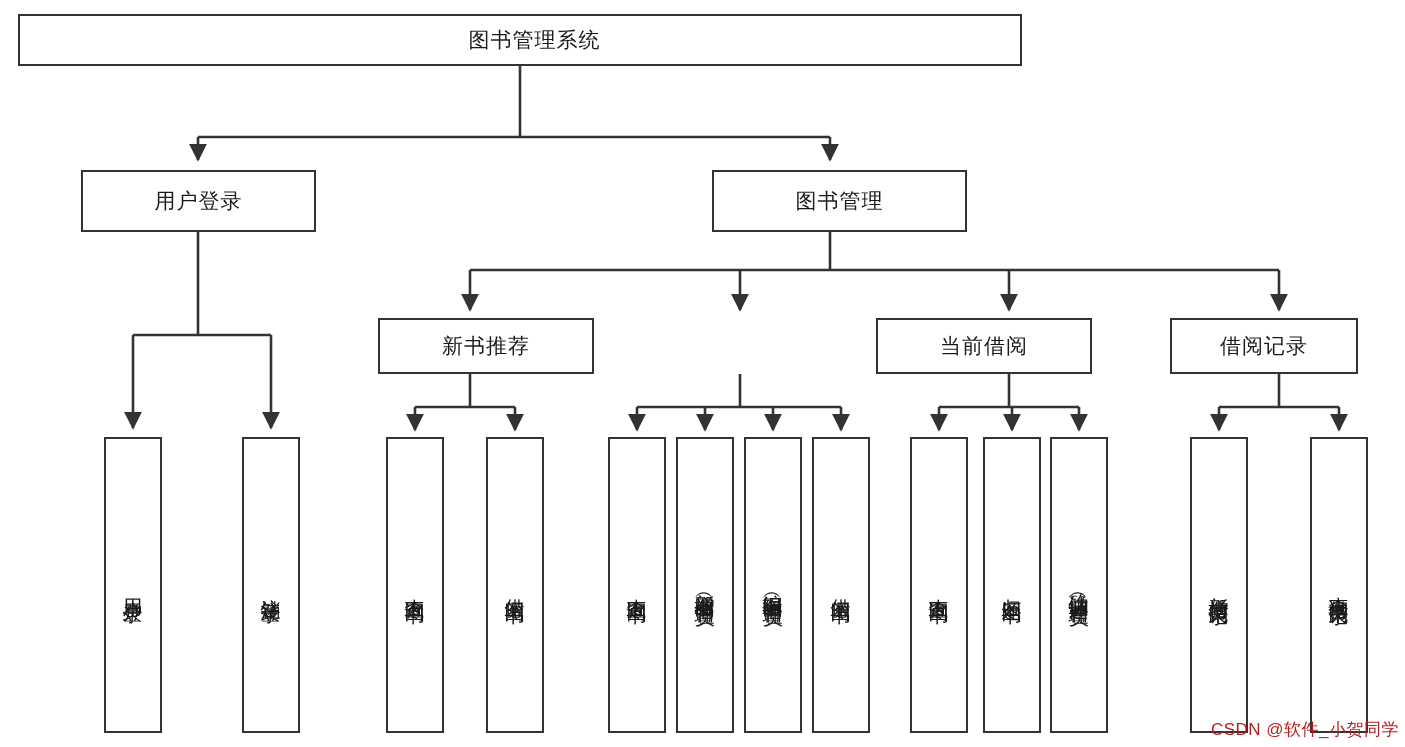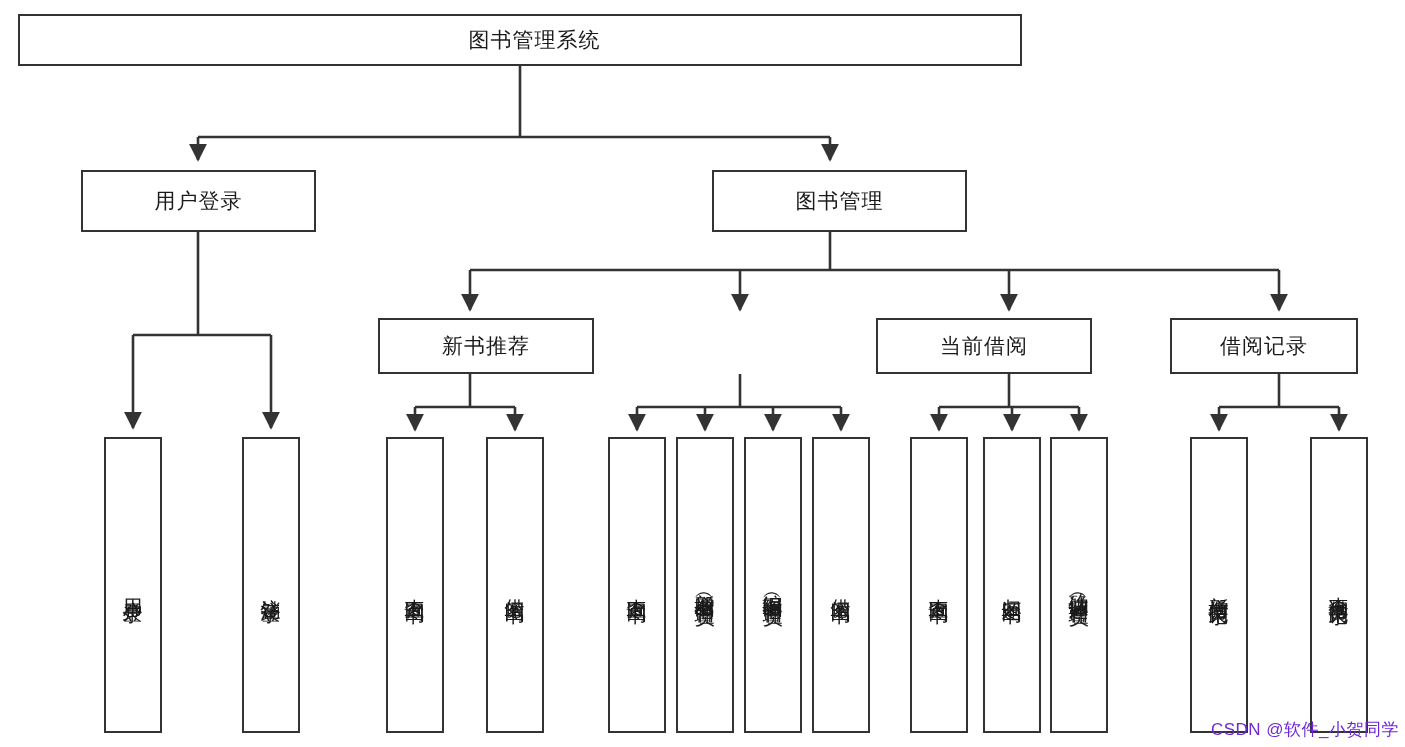--- a/index.html
+++ b/index.html
@@ -50,21 +50,21 @@
   .node.v .vtext {
     writing-mode: vertical-rl;
     text-orientation: upright;
     display: block;
   }
   .watermark {
     position: absolute;
     right: 6px;
     bottom: 6px;
     font-size: 17px;
-    color: #6d28d9;
+    color: #b91c1c;
     white-space: nowrap;
     letter-spacing: 0.5px;
   }
 </style>
 </head>
 <body>
 
 <div id="canvas">
 
   <svg class="connectors" viewBox="0 0 1405 747" xmlns="http://www.w3.org/2000/svg">

